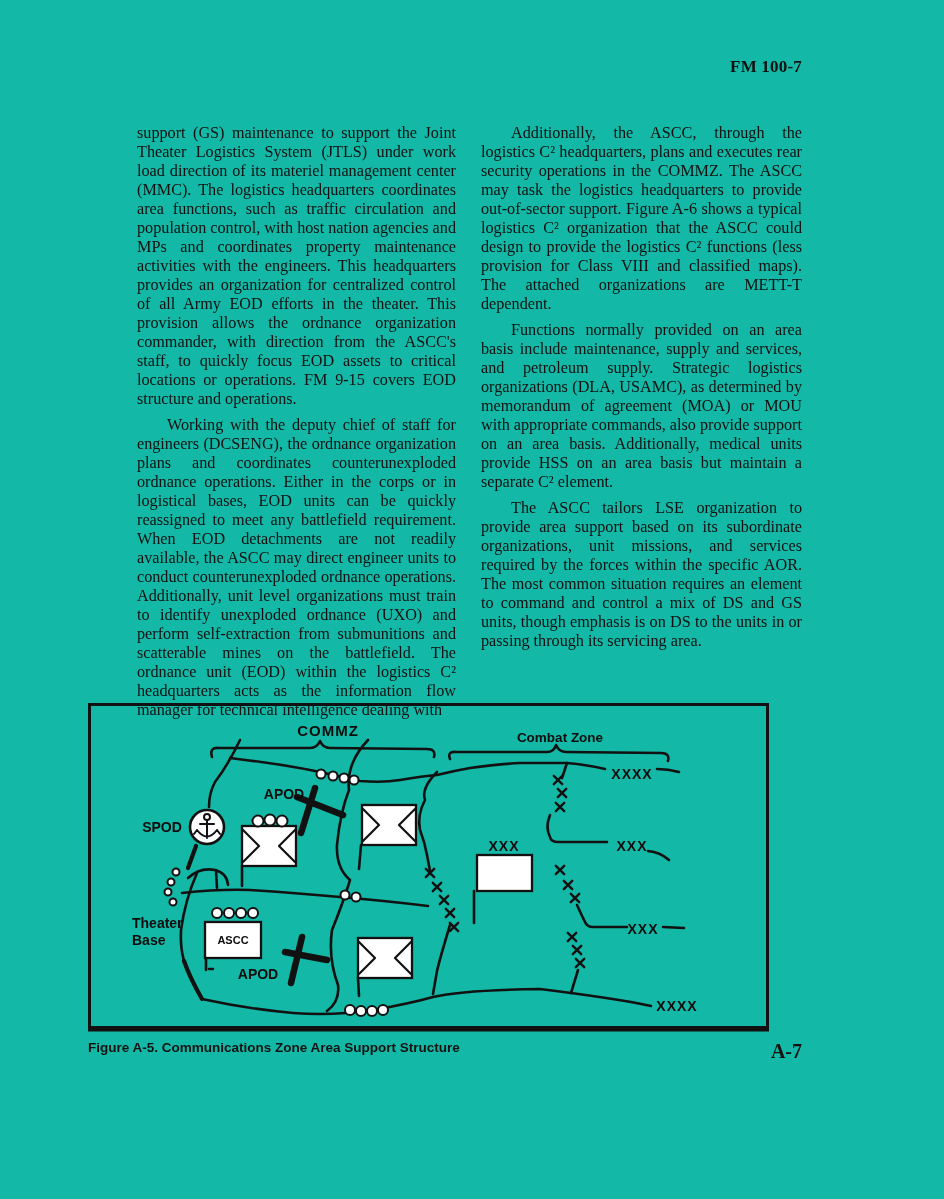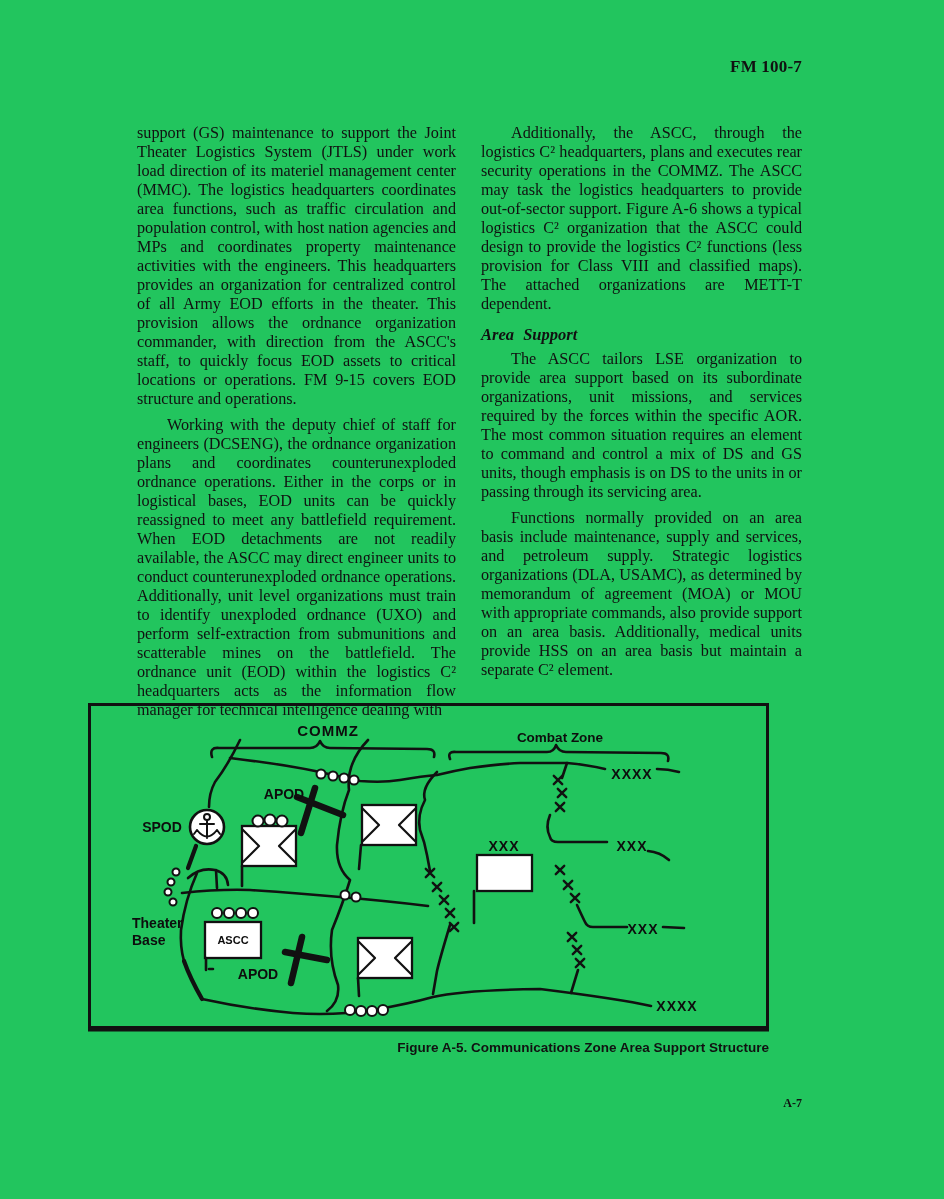--- a/index.html
+++ b/index.html
@@ -1,54 +1,53 @@
 <!DOCTYPE html>
 <html><head>
 <meta charset="utf-8">
 <style>
   html,body{margin:0;padding:0;background:#e8e8e8;}
-  #page{position:relative;width:944px;height:1199px;background:#22c55e;overflow:hidden;
+  #page{position:relative;width:944px;height:1199px;background:#14b8a6;overflow:hidden;
         font-family:"Liberation Serif",serif;color:#111;}
   .hdr{position:absolute;top:57px;left:481px;width:321px;text-align:right;
        font-size:17px;font-weight:bold;letter-spacing:.2px;}
   .col{position:absolute;top:124px;font-size:16.2px;line-height:19px;
        text-align:justify;text-justify:inter-word;}
   .col p{margin:0 0 7px 0;}
   .col p.ind{text-indent:30px;}
   #colL{left:137px;width:319px;}
   #colR{left:481px;width:321px;}
   .subhead{font-weight:bold;font-style:italic;font-size:16.5px;margin:11px 0 6px 0;
            word-spacing:5px;}
-  .figcap{position:absolute;left:88px;top:1040px;width:681px;text-align:right;
+  .figcap{position:absolute;left:88px;top:1040px;width:681px;text-align:left;
           font-family:"Liberation Sans",sans-serif;font-weight:bold;font-size:13.5px;}
-  .pgnum{position:absolute;top:1096px;left:481px;width:321px;text-align:right;
-         font-size:12px;font-weight:600;}
+  .pgnum{position:absolute;top:1040px;left:481px;width:321px;text-align:right;
+         font-size:20px;font-weight:600;}
   svg{position:absolute;left:88px;top:703px;}
   svg .ln{fill:none;stroke:#111;stroke-width:2.6;stroke-linecap:round;stroke-linejoin:round;}
   svg .thick{stroke-width:4.2;}
   svg .sym{fill:#fff;stroke:#111;stroke-width:2.3;}
   svg .lbl{font-family:"Liberation Sans",sans-serif;font-weight:bold;fill:#0d0d0d;}
 </style>
 </head>
 <body>
 
 <div id="page">
 
   <div class="hdr">FM 100-7</div>
 
   <div id="colL" class="col">
     <p>support (GS) maintenance to support the Joint Theater Logistics System (JTLS) under work load direction of its materiel management center (MMC). The logistics headquarters coordinates area functions, such as traffic circulation and population control, with host nation agencies and MPs and coordinates property maintenance activities with the engineers. This headquarters provides an organization for centralized control of all Army EOD efforts in the theater. This provision allows the ordnance organization commander, with direction from the ASCC's staff, to quickly focus EOD assets to critical locations or operations. FM 9-15 covers EOD structure and operations.</p>
     <p class="ind">Working with the deputy chief of staff for engineers (DCSENG), the ordnance organization plans and coordinates counterunexploded ordnance operations. Either in the corps or in logistical bases, EOD units can be quickly reassigned to meet any battlefield requirement. When EOD detachments are not readily available, the ASCC may direct engineer units to conduct counterunexploded ordnance operations. Additionally, unit level organizations must train to identify unexploded ordnance (UXO) and perform self-extraction from submunitions and scatterable mines on the battlefield. The ordnance unit (EOD) within the logistics C² headquarters acts as the information flow manager for technical intelligence dealing with</p>
   </div>
 
   <div id="colR" class="col">
     <p class="ind">Additionally, the ASCC, through the logistics C² headquarters, plans and executes rear security operations in the COMMZ. The ASCC may task the logistics headquarters to provide out-of-sector support. Figure A-6 shows a typical logistics C² organization that the ASCC could design to provide the logistics C² functions (less provision for Class VIII and classified maps). The attached organizations are METT-T dependent.</p>
-    <div class="subhead">Area Support</div>
+    <p class="ind">Functions normally provided on an area basis include maintenance, supply and services, and petroleum supply. Strategic logistics organizations (DLA, USAMC), as determined by memorandum of agreement (MOA) or MOU with appropriate commands, also provide support on an area basis. Additionally, medical units provide HSS on an area basis but maintain a separate C² element.</p>
     <p class="ind">The ASCC tailors LSE organization to provide area support based on its subordinate organizations, unit missions, and services required by the forces within the specific AOR. The most common situation requires an element to command and control a  mix of DS and GS units, though emphasis is on DS to the units in or passing through its servicing area.</p>
-    <p class="ind">Functions normally provided on an area basis include maintenance, supply and services, and petroleum supply. Strategic logistics organizations (DLA, USAMC), as determined by memorandum of agreement (MOA) or MOU with appropriate commands, also provide support on an area basis. Additionally, medical units provide HSS on an area basis but maintain a separate C² element.</p>
   </div>
 
   <svg width="681" height="330" viewBox="0 0 681 330">
     <defs>
       <g id="xm">
           <path class="ln" style="stroke-width:2.4" d="M-4.2,-4.2L4.2,4.2M4.2,-4.2L-4.2,4.2"></path>
         </g>
       <g id="chevbox">
         <rect class="sym" x="0" y="0" width="54" height="40"></rect>
         <path class="ln" style="stroke-width:2.2" d="M1,4 L17,20 L1,36"></path>

